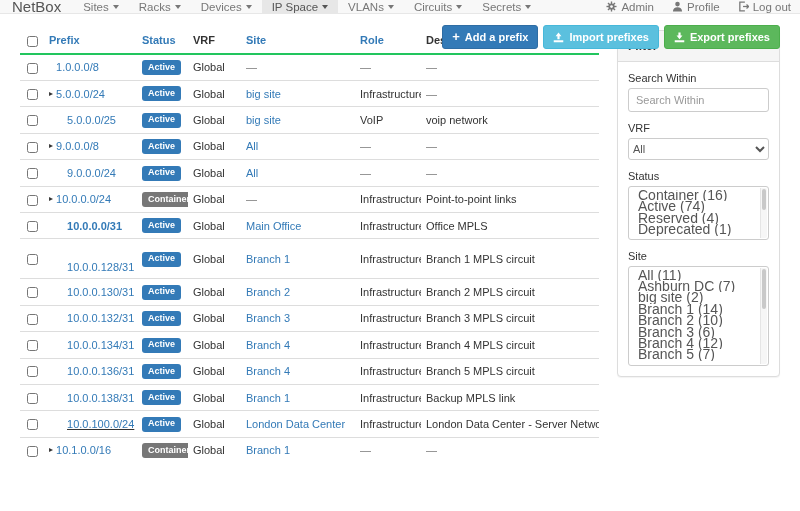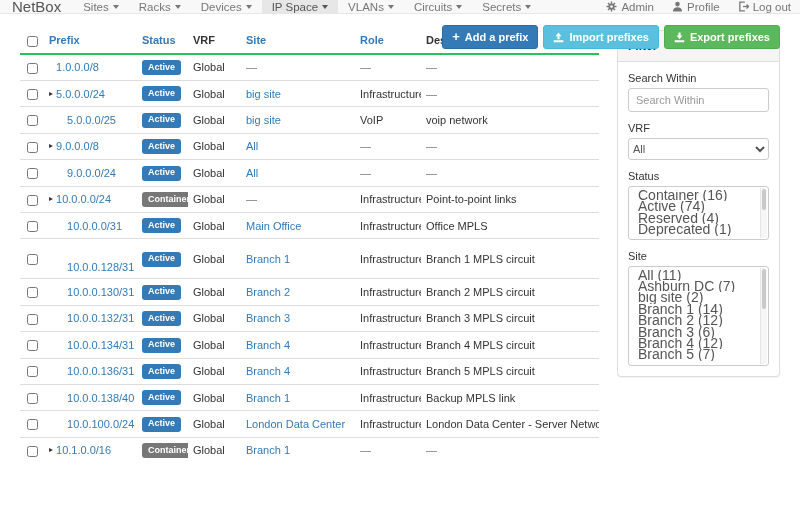--- a/index.html
+++ b/index.html
@@ -279,21 +279,21 @@
     <td><span class="badge badge-container">Container</span></td>
     <td>Global</td>
     <td><a class="site-link dash">—</a></td>
     <td>Infrastructure</td>
     <td>Point-to-point links</td>
   </tr>
 
   <tr>
     <td><input type="checkbox" style=""></td>
     <td>
-      <div class="prefix-cell-inner" style="padding-left: 11px;">
+      <div class="prefix-cell-inner" style="padding-left: 11px; font-weight: bold;">
         <span class="caret-glyph" style="visibility: hidden;">▸</span>
         <a class="prefix-link">10.0.0.0/31</a>
       </div>
     </td>
     <td><span class="badge badge-active">Active</span></td>
     <td>Global</td>
     <td><a class="site-link">Main Office</a></td>
     <td>Infrastructure</td>
     <td>Office MPLS</td>
   </tr>
@@ -371,34 +371,34 @@
     <td><a class="site-link">Branch 4</a></td>
     <td>Infrastructure</td>
     <td>Branch 5 MPLS circuit</td>
   </tr>
 
   <tr>
     <td><input type="checkbox" style=""></td>
     <td>
       <div class="prefix-cell-inner" style="padding-left: 11px;">
         <span class="caret-glyph" style="visibility: hidden;">▸</span>
-        <a class="prefix-link">10.0.0.138/40</a>
+        <a class="prefix-link">10.0.0.138/31</a>
       </div>
     </td>
     <td><span class="badge badge-active">Active</span></td>
     <td>Global</td>
     <td><a class="site-link">Branch 1</a></td>
     <td>Infrastructure</td>
     <td>Backup MPLS link</td>
   </tr>
 
   <tr>
     <td><input type="checkbox" style=""></td>
     <td>
-      <div class="prefix-cell-inner" style="padding-left: 11px;">
+      <div class="prefix-cell-inner" style="padding-left: 11px; text-decoration: underline;">
         <span class="caret-glyph" style="visibility: hidden;">▸</span>
         <a class="prefix-link">10.0.100.0/24</a>
       </div>
     </td>
     <td><span class="badge badge-active">Active</span></td>
     <td>Global</td>
     <td><a class="site-link">London Data Center</a></td>
     <td>Infrastructure</td>
     <td>London Data Center - Server Network</td>
   </tr>
@@ -448,21 +448,21 @@
               </div>
           </div>
 
           <label class="filter-label">Site</label>
           <div class="listbox site-box">
             <div class="options">
                 <div class="list-option">All (11)</div>
                 <div class="list-option">Ashburn DC (7)</div>
                 <div class="list-option">big site (2)</div>
                 <div class="list-option">Branch 1 (14)</div>
-                <div class="list-option">Branch 2 (12)</div>
+                <div class="list-option">Branch 2 (10)</div>
                 <div class="list-option">Branch 3 (6)</div>
                 <div class="list-option">Branch 4 (12)</div>
                 <div class="list-option">Branch 5 (7)</div>
               </div>
             <div class="fake-scrollbar">
                 <div class="thumb"></div>
               </div>
           </div>
 
           

